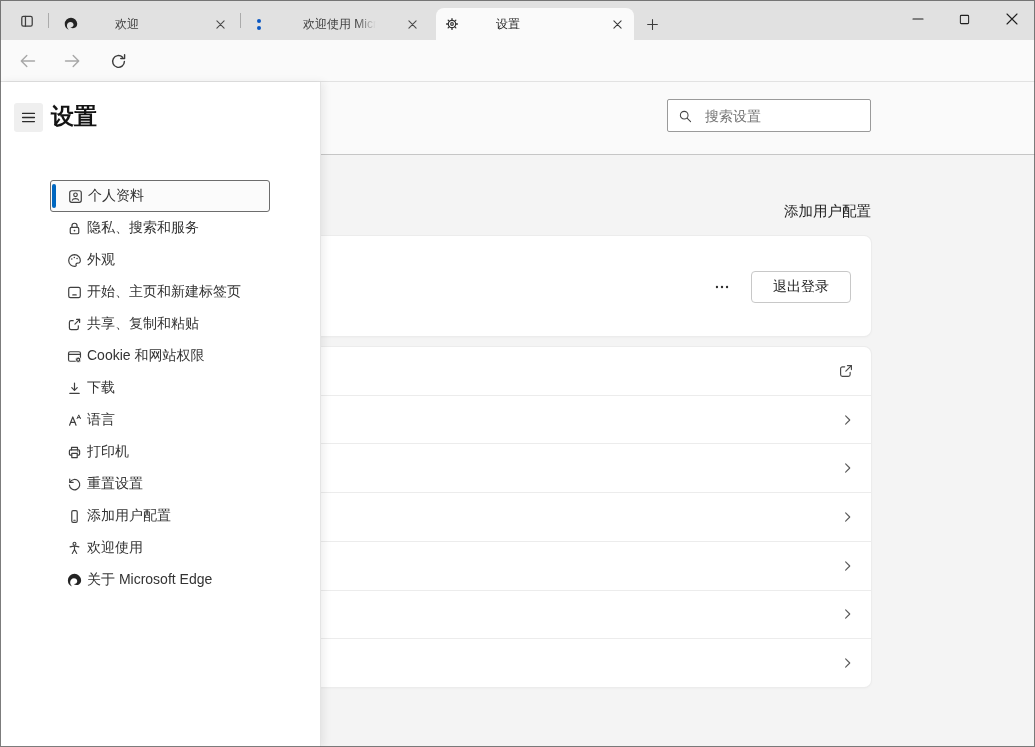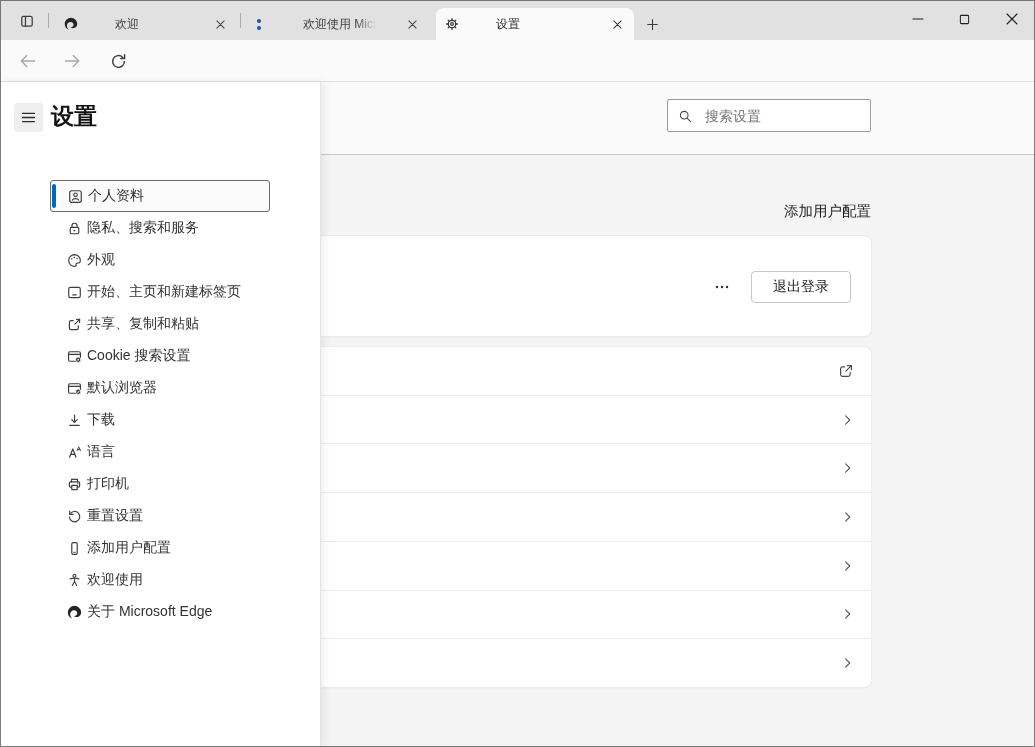--- a/index.html
+++ b/index.html
@@ -358,32 +358,23 @@
           <span class="lbl">共享、复制和粘贴</span>
         </div>
 
         <div class="mi">
           <svg class="ic" width="17" height="17" viewBox="0 0 20 20">
               <rect x="3" y="4.4" width="14" height="11.2" rx="1.8"></rect>
               <path d="M3 7.4h14"></path>
               <circle cx="14.4" cy="13.8" r="3.2" fill="#3f3f3f" stroke="#fff" stroke-width="1"></circle>
               <circle cx="14.4" cy="13.8" r="1" fill="#fff" stroke="none"></circle>
             </svg>
-          <span class="lbl">Cookie 搜索设置</span>
-        </div>
-
-        <div class="mi">
-          <svg class="ic" width="17" height="17" viewBox="0 0 20 20">
-              <rect x="3" y="4.4" width="14" height="11.2" rx="1.8"></rect>
-              <path d="M3 7.4h14"></path>
-              <circle cx="14.4" cy="13.8" r="3.2" fill="#3f3f3f" stroke="#fff" stroke-width="1"></circle>
-              <path d="M13 13.9l1 1 1.7-2" style="stroke:#fff;stroke-width:1.1"></path>
-            </svg>
-          <span class="lbl">默认浏览器</span>
-        </div>
+          <span class="lbl">Cookie 和网站权限</span>
+        </div>
+
 
         <div class="mi">
           <svg class="ic" width="17" height="17" viewBox="0 0 20 20">
               <path d="M10 3.5v8.2"></path>
               <path d="M6.8 9l3.2 3.2L13.2 9"></path>
               <path d="M4.5 15.8h11"></path>
             </svg>
           <span class="lbl">下载</span>
         </div>
 

